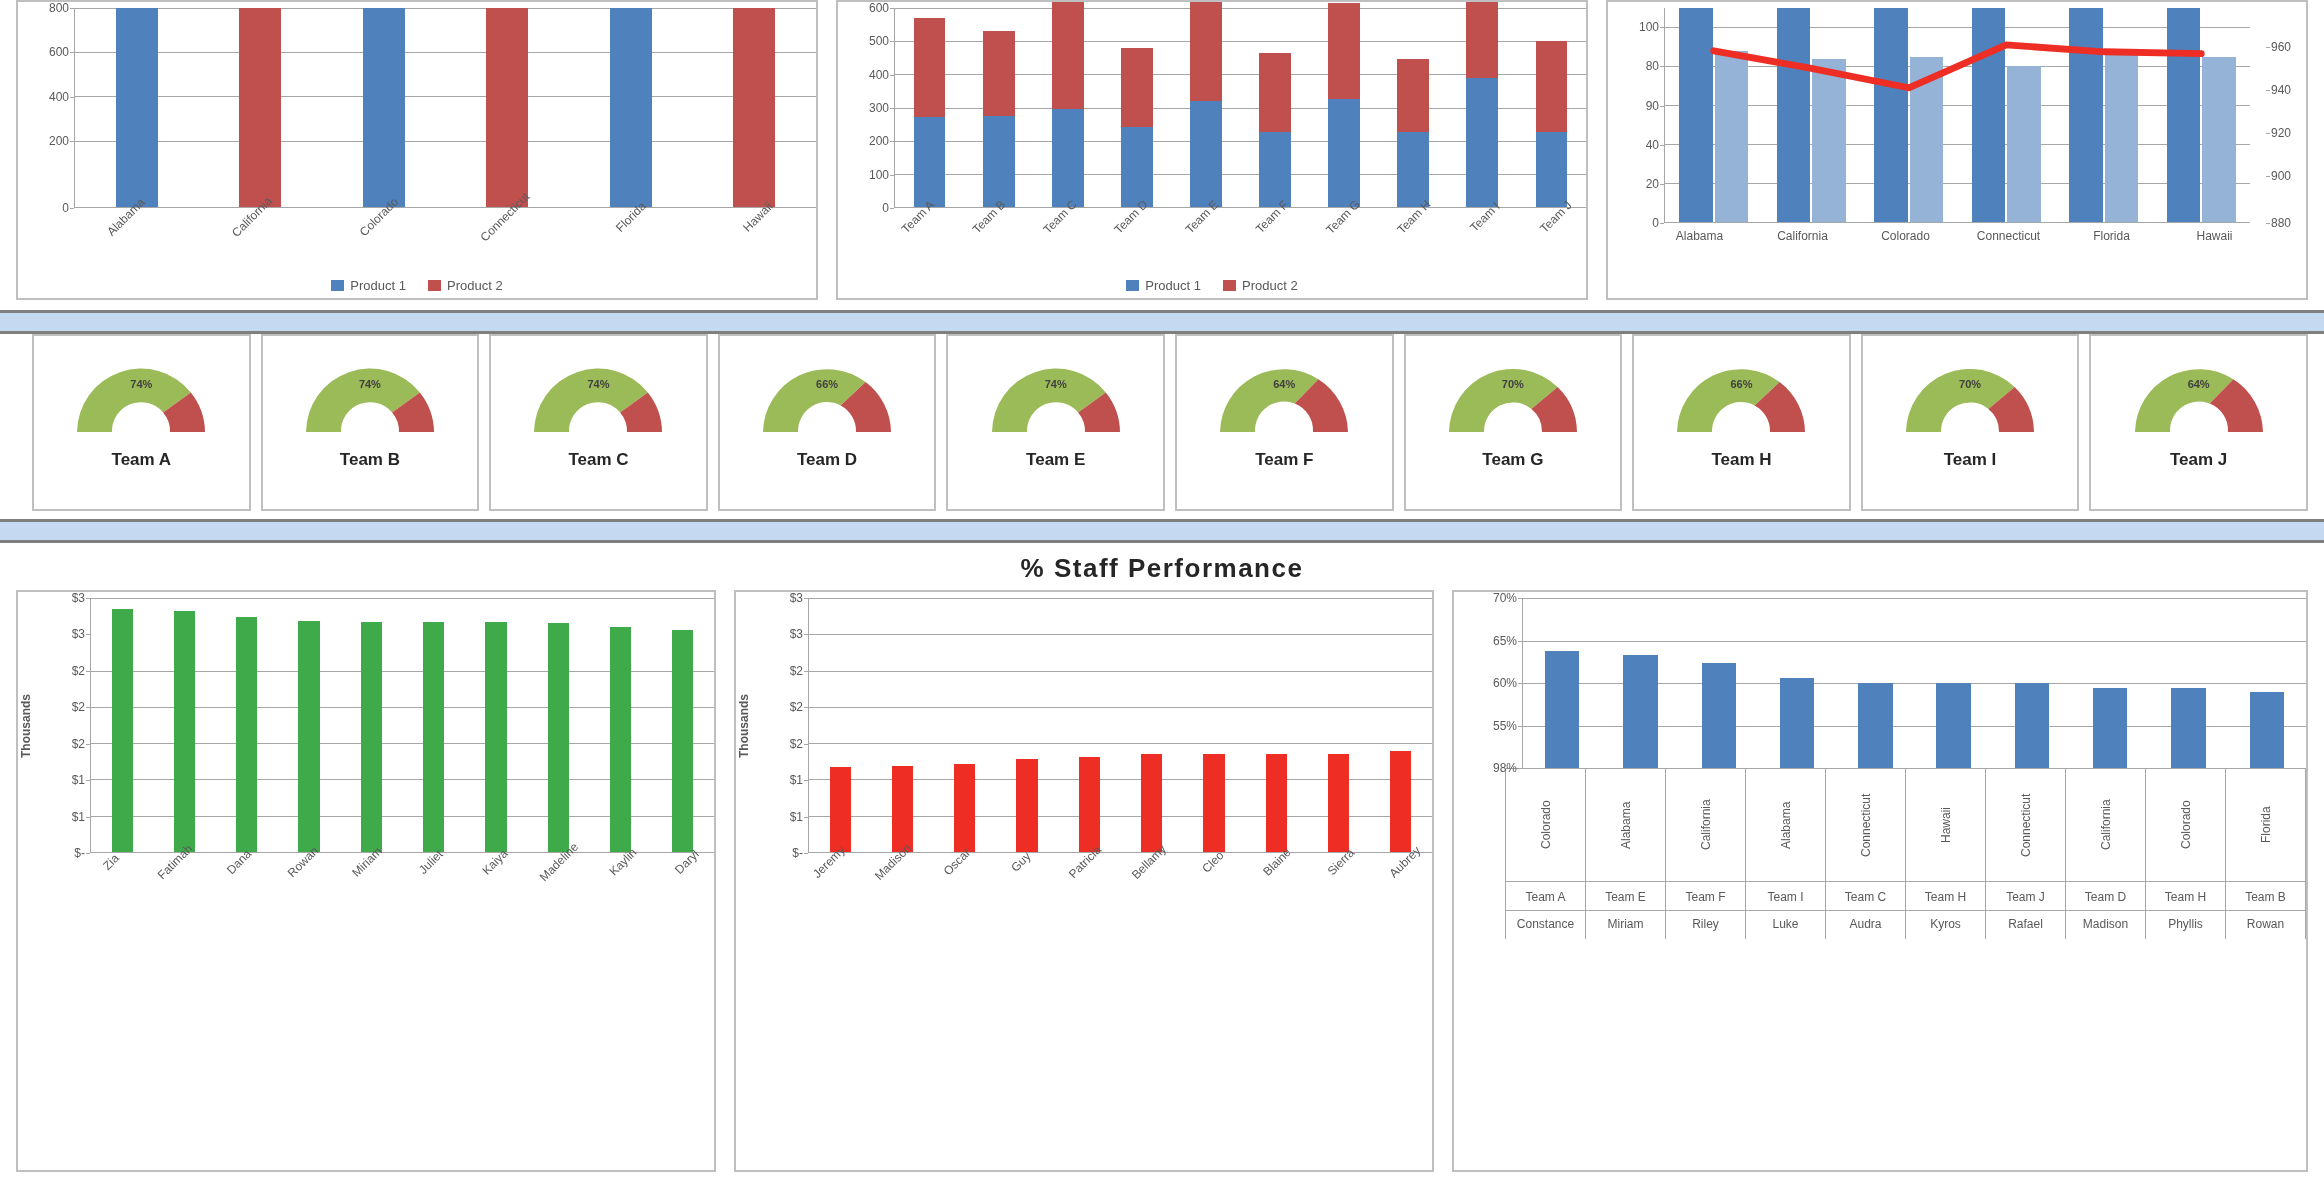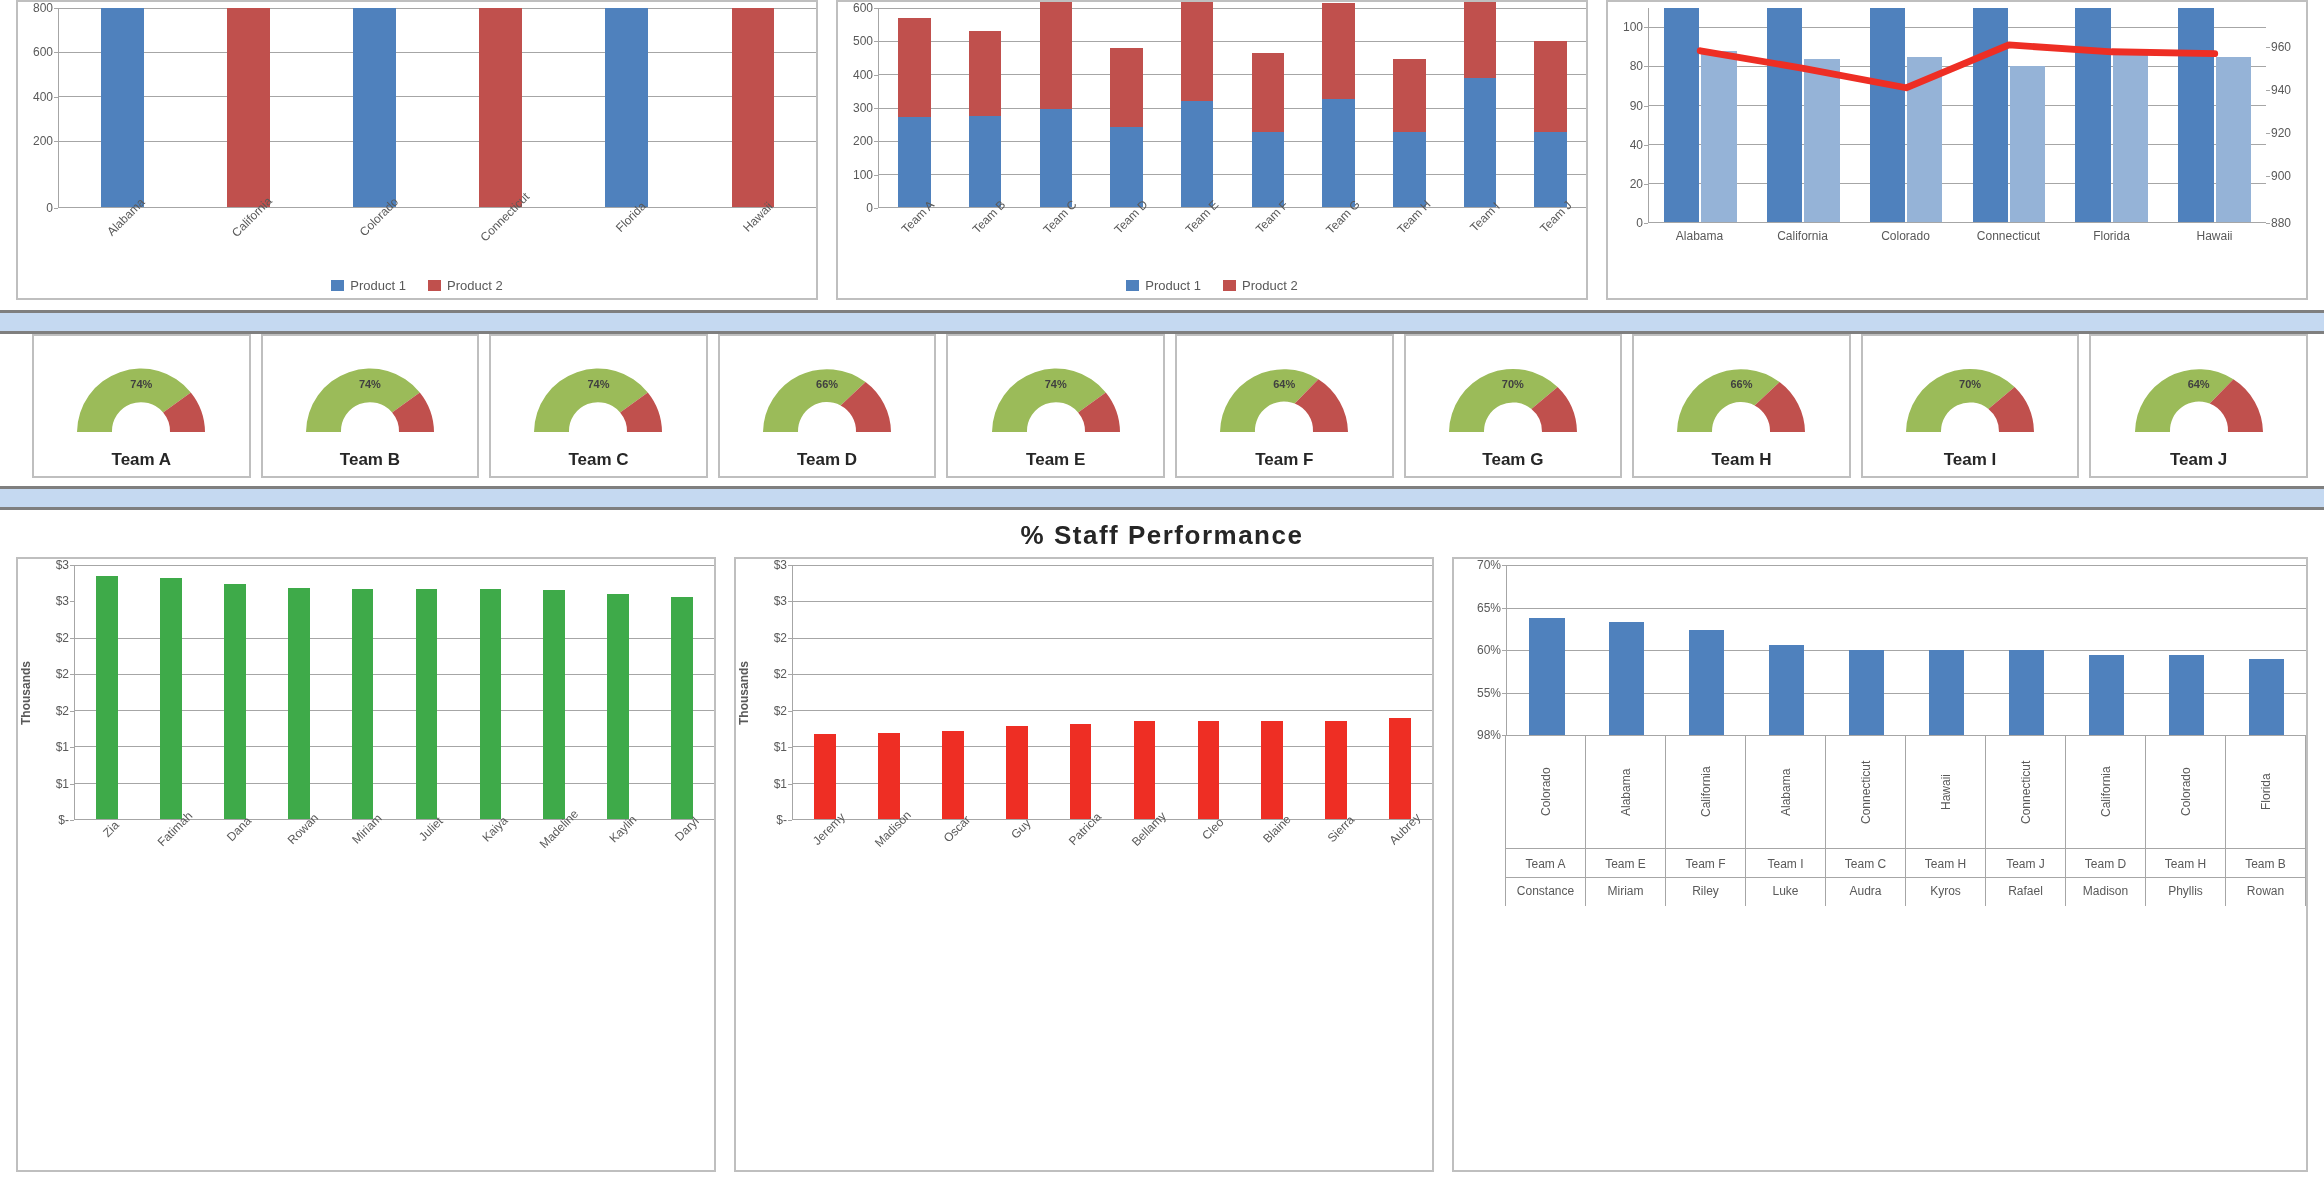--- a/index.html
+++ b/index.html
@@ -45,21 +45,21 @@
     text-align:center;font-size:19px;font-weight:bold;color:#404040;
     padding-top:10px;height:24px;box-sizing:content-box;
   }
   .plot-wrap{position:relative;display:flex;width:100%;}
   .ylabel{
     writing-mode:vertical-rl;transform:rotate(180deg);
     font-size:12px;font-weight:bold;color:#595959;
     display:flex;align-items:center;justify-content:center;width:16px;
   }
   .yaxis{
-    position:relative;width:40px;flex:none;font-size:12px;color:#595959;
+    position:relative;width:40px;flex:none;font-size:12px;color:#595959;margin-left:16px;
   }
   .yaxis .tick{
     position:absolute;right:5px;transform:translateY(-50%);
     white-space:nowrap;text-align:right;
   }
   .yaxis .tick::after{
     content:"";position:absolute;right:-5px;top:50%;width:4px;height:1px;background:#a6a6a6;
   }
   .yaxis.right .tick{left:5px;right:auto;text-align:left;}
   .yaxis.right .tick::after{left:-5px;right:auto;}
@@ -433,21 +433,21 @@
             <div class="xl">Hawaii</div>
           <div style="width:40px;flex:none;"></div>
             </div>
         </div>
       </div>
     </div>
   </div>
 
   <div class="band"></div>
 
-  <div class="gauge-row" style="height:152px;padding-left:32px;">
+  <div class="gauge-row" style="height:185px;padding-left:32px;">
 
     <div class="gauge-card">
       <div class="gauge">
         <svg width="148" height="78" viewBox="0 0 148 78">
           <path d="M10 74 A64 64 0 0 1 123.8 34.4 L96.1 54.4 A29 29 0 0 0 45 74 Z" fill="#9bbb59"></path>
           <path d="M123.8 34.4 A64 64 0 0 1 138 74 L103 74 A29 29 0 0 0 96.1 54.4 Z" fill="#c0504d"></path>
         </svg>
         <span class="pct">74%</span>
       </div>
       <div class="gauge-label">Team A</div>

